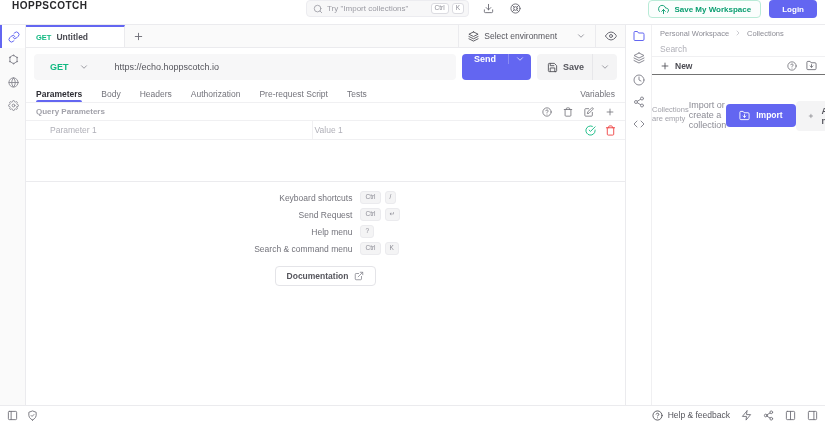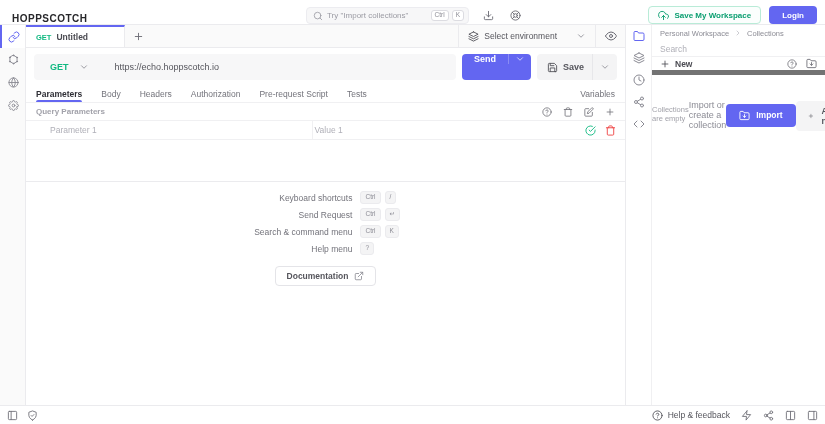--- a/index.html
+++ b/index.html
@@ -2,21 +2,21 @@
 <html><head>
 <meta charset="utf-8">
 <style>
   * { margin:0; padding:0; box-sizing:border-box; }
   html,body { width:825px; height:424px; }
   body { font-family:"Liberation Sans", sans-serif; background:#fff; color:#3f3f46; overflow:hidden; }
   .app { width:825px; height:424px; display:flex; flex-direction:column; background:#fff; }
   svg { display:block; }
 
   
-  .topbar { height:25px; display:flex; align-items:flex-end; padding:0 8px 0 12px; border-bottom:1px solid #ebebee; background:#fff; flex:0 0 auto; }
+  .topbar { height:25px; display:flex; align-items:flex-start; padding:0 8px 0 12px; border-bottom:1px solid #ebebee; background:#fff; flex:0 0 auto; }
   .logo { font-size:10px; font-weight:bold; letter-spacing:.5px; color:#27272a; }
   .topbar-left { flex:1; display:flex; align-items:center; }
   .topbar-center { display:flex; align-items:center; gap:12px; }
   .search-pill { width:163px; height:17px; background:#f7f7f8; border:1px solid #ececf0; border-radius:4px; display:flex; align-items:center; padding:0 4px 0 6px; color:#9b9ba3; cursor:pointer; }
   .search-pill .ph { flex:1; font-size:8px; color:#9b9ba3; white-space:nowrap; overflow:hidden; margin-left:4px; }
   .kbd { font-size:6.5px; color:#8c8c95; background:#fff; border:1px solid #dcdce1; border-radius:3px; padding:1px 3px; line-height:1; margin-left:3px; }
   .topbar-iconbtn { color:#6b6b74; padding:2px; cursor:pointer; }
   .topbar-right { flex:1; display:flex; align-items:center; justify-content:flex-end; gap:8px; }
   .btn-workspace { height:18px; display:flex; align-items:center; gap:5px; border:1px solid #b9ebd7; background:#fbfefd; color:#0a9e70; font-size:8px; font-weight:bold; border-radius:4px; padding:0 9px; cursor:pointer; }
   .btn-login { height:18px; display:flex; align-items:center; background:#6366f1; color:#fff; font-size:8px; font-weight:bold; border-radius:4px; padding:0 13px; cursor:pointer; border:none; }
@@ -86,21 +86,21 @@
   
   .right-panel { width:200px; border-left:1px solid #ebebee; display:flex; flex:0 0 auto; background:#fff; }
   .rp-strip { width:26px; border-right:1px solid #f0f0f2; display:flex; flex-direction:column; flex:0 0 auto; }
   .rp-strip .rp-ic { height:22px; display:flex; align-items:center; justify-content:center; color:#8a8a93; cursor:pointer; }
   .rp-strip .rp-ic.active { color:#6366f1; }
   .rp-content { flex:1; display:flex; flex-direction:column; min-width:0; }
   .breadcrumb { height:16px; display:flex; align-items:center; gap:5px; padding:0 8px; font-size:7.5px; color:#8c8c95; flex:0 0 auto; }
   .crumb { cursor:pointer; white-space:nowrap; }
   .crumb-sep { color:#b4b4bb; }
   .rp-search { height:16px; display:flex; align-items:center; padding:0 8px; font-size:8.5px; color:#b0b0b8; border-bottom:1px solid #f0f0f2; cursor:text; flex:0 0 auto; }
-  .rp-newrow { height:18px; display:flex; gap:10px; padding:0 8px; border-bottom:5px solid #737373; flex:0 0 auto; }
+  .rp-newrow { height:18px; display:flex; gap:10px; padding:0 8px; border-bottom:1px solid #737373; flex:0 0 auto; }
   .rp-new { display:flex; align-items:center; gap:5px; font-size:8.5px; font-weight:bold; color:#4b4b52; cursor:pointer; }
   .rp-newrow .icons { margin-left:auto; display:flex; align-items:center; gap:9px; color:#73737b; }
   .rp-newrow .icons > span { cursor:pointer; }
   .rp-empty { display:flex; align-items:center; padding-top:12px; }
   .empty-title { margin-top:8px; font-size:7.5px; color:#a2a2aa; }
   .empty-sub { margin-top:9px; font-size:9px; color:#8c8c95; }
   .btn-import { margin-top:10px; display:flex; align-items:center; gap:6px; background:#6366f1; color:#fff; font-size:8.5px; font-weight:bold; border-radius:4px; padding:6px 13px; border:none; cursor:pointer; }
   .btn-addnew { margin-top:11px; display:flex; align-items:center; gap:6px; background:#f4f4f5; color:#55555c; font-size:8.5px; font-weight:bold; border-radius:4px; padding:5px 12px; border:none; cursor:pointer; }
 
   
@@ -347,30 +347,30 @@
           </span>
         </div>
         <div class="shortcut-row">
           <span class="shortcut-label">Send Request</span>
           <span class="shortcut-keys">
             <span class="skey">Ctrl</span>
             <span class="skey">↵</span>
           </span>
         </div>
         <div class="shortcut-row">
+          <span class="shortcut-label">Help menu</span>
+          <span class="shortcut-keys">
+            <span class="skey">?</span>
+          </span>
+        </div>
+        <div class="shortcut-row">
           <span class="shortcut-label">Search &amp; command menu</span>
           <span class="shortcut-keys">
             <span class="skey">Ctrl</span>
             <span class="skey">K</span>
-          </span>
-        </div>
-        <div class="shortcut-row">
-          <span class="shortcut-label">Help menu</span>
-          <span class="shortcut-keys">
-            <span class="skey">?</span>
           </span>
         </div>
         <div class="doc-wrap">
           <button class="btn-doc">
             <span>Documentation</span>
             <span class="ext">
               <svg width="10" height="10" viewBox="0 0 24 24" fill="none" stroke="currentColor" stroke-width="2" stroke-linecap="round" stroke-linejoin="round">
                   <path d="M18 13v6a2 2 0 0 1-2 2H5a2 2 0 0 1-2-2V8a2 2 0 0 1 2-2h6"></path>
                   <polyline points="15 3 21 3 21 9"></polyline>
                   <line x1="10" y1="14" x2="21" y2="3"></line>

